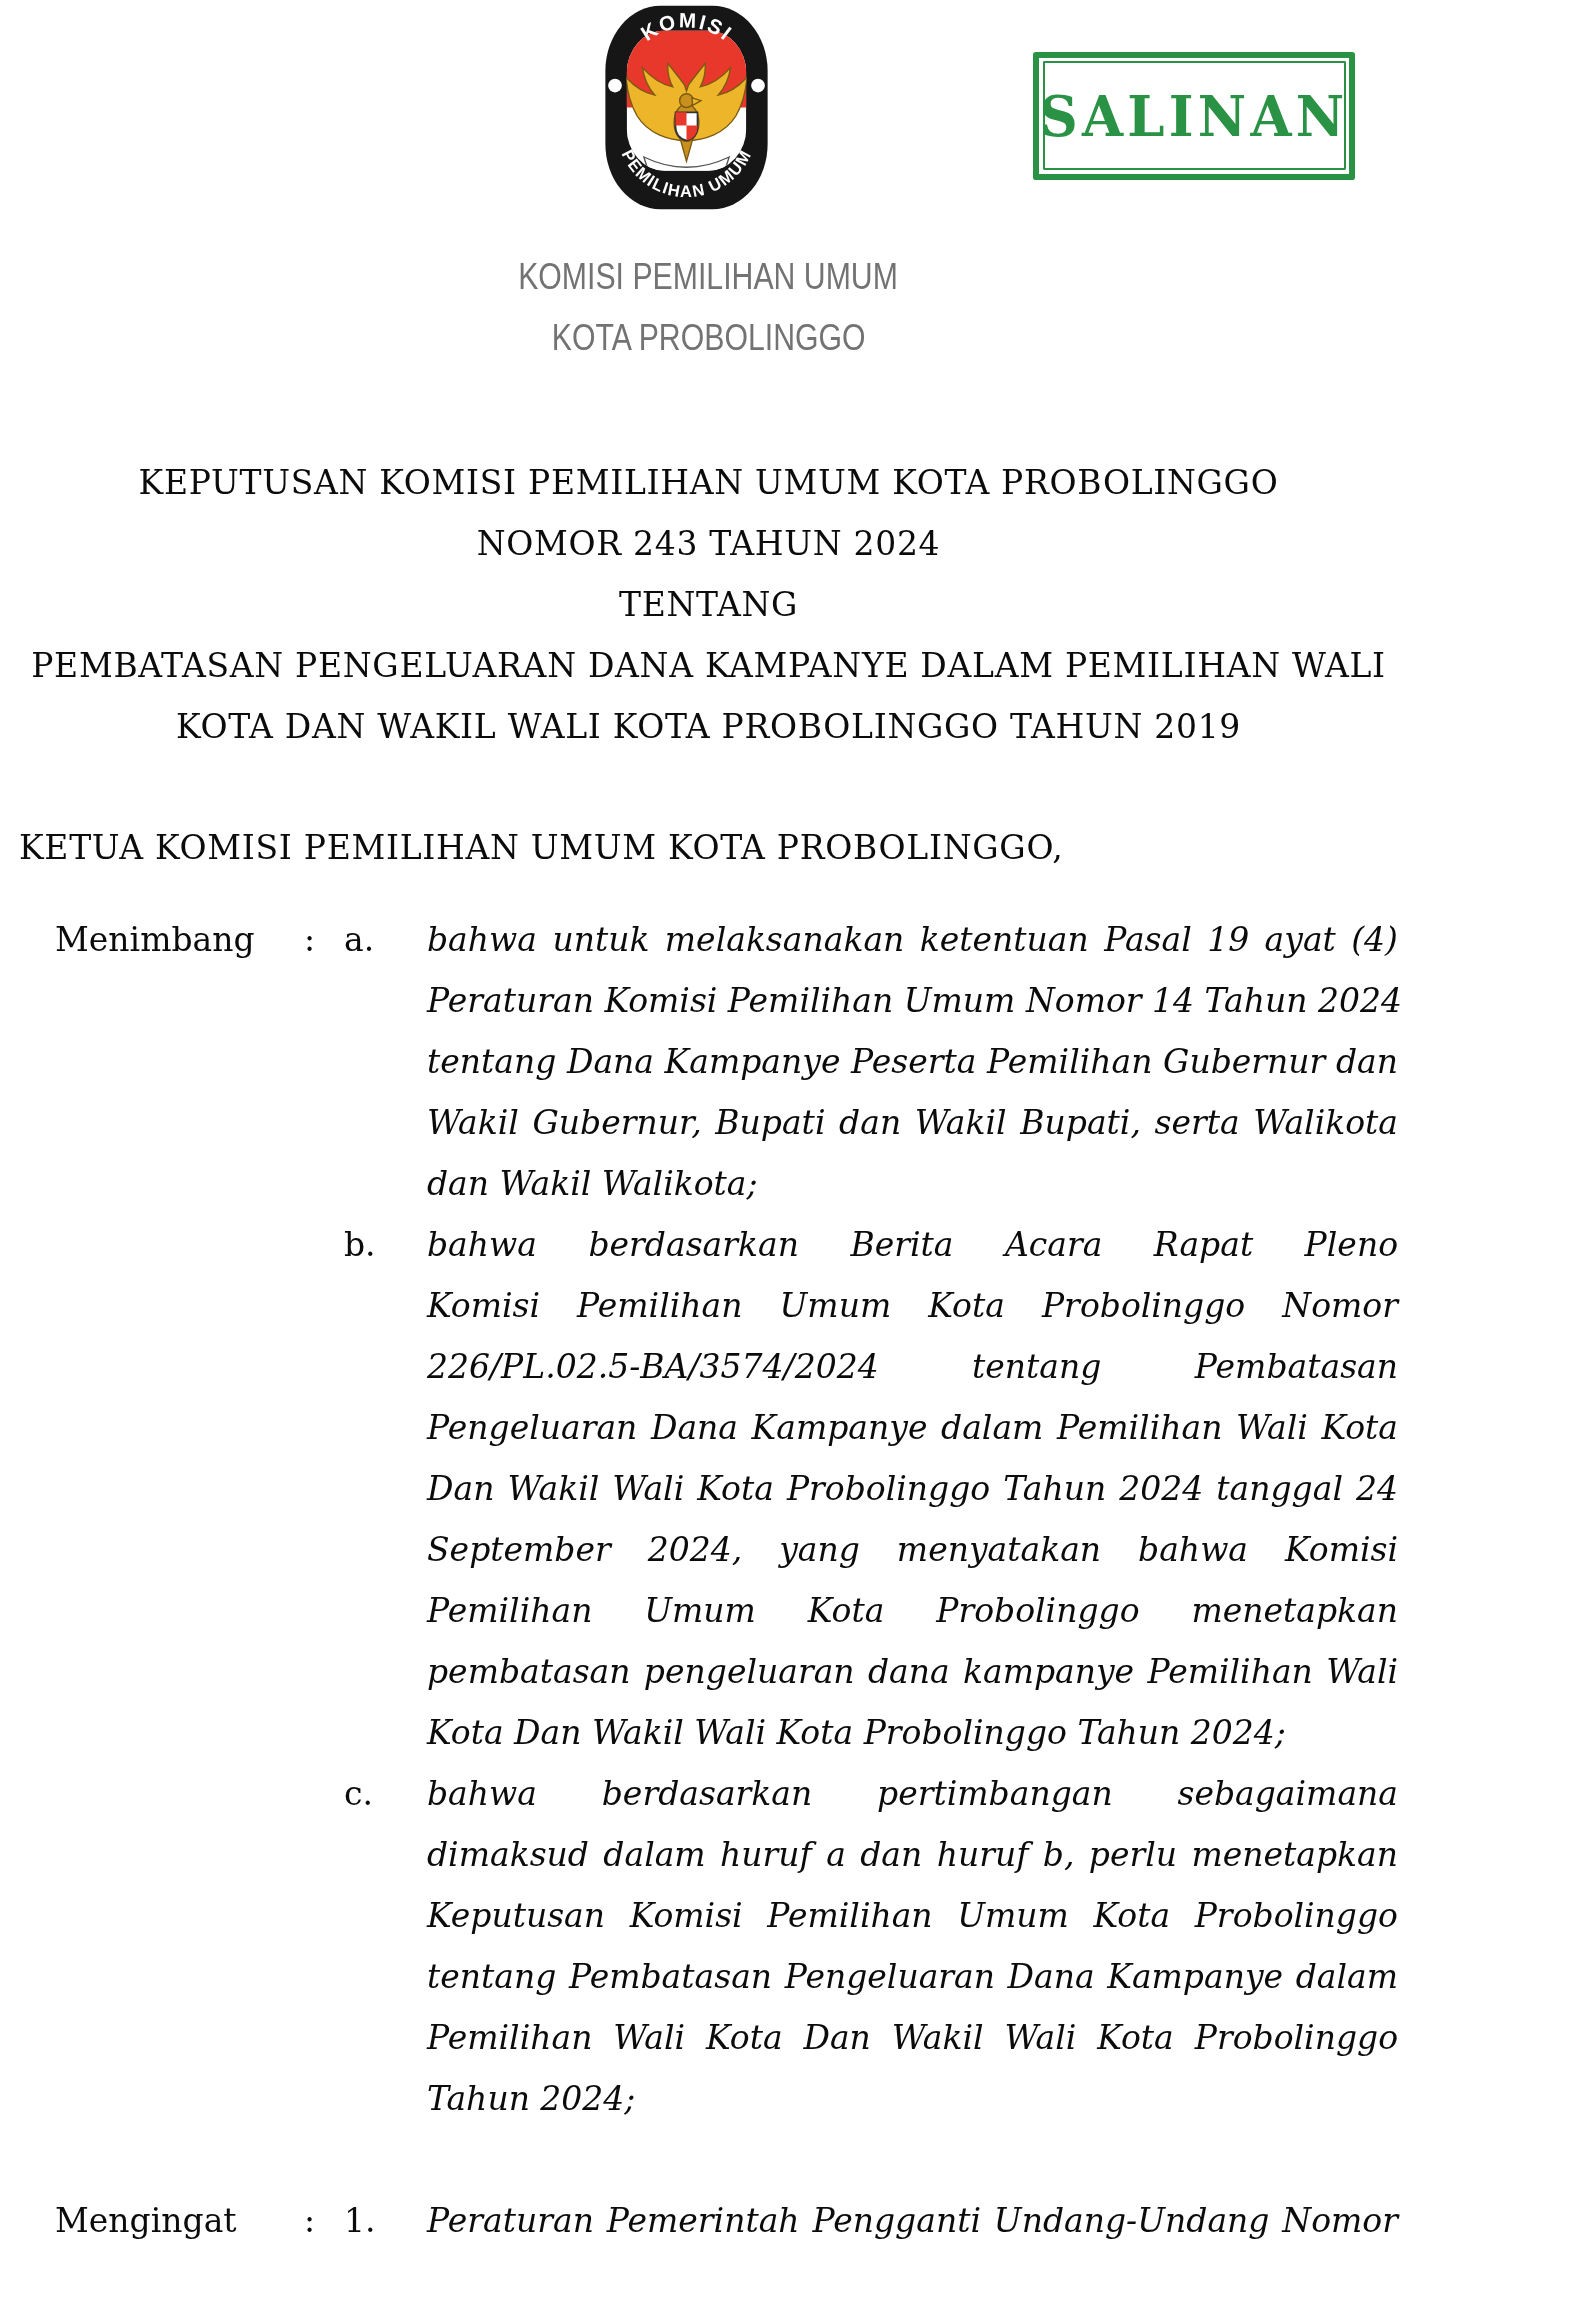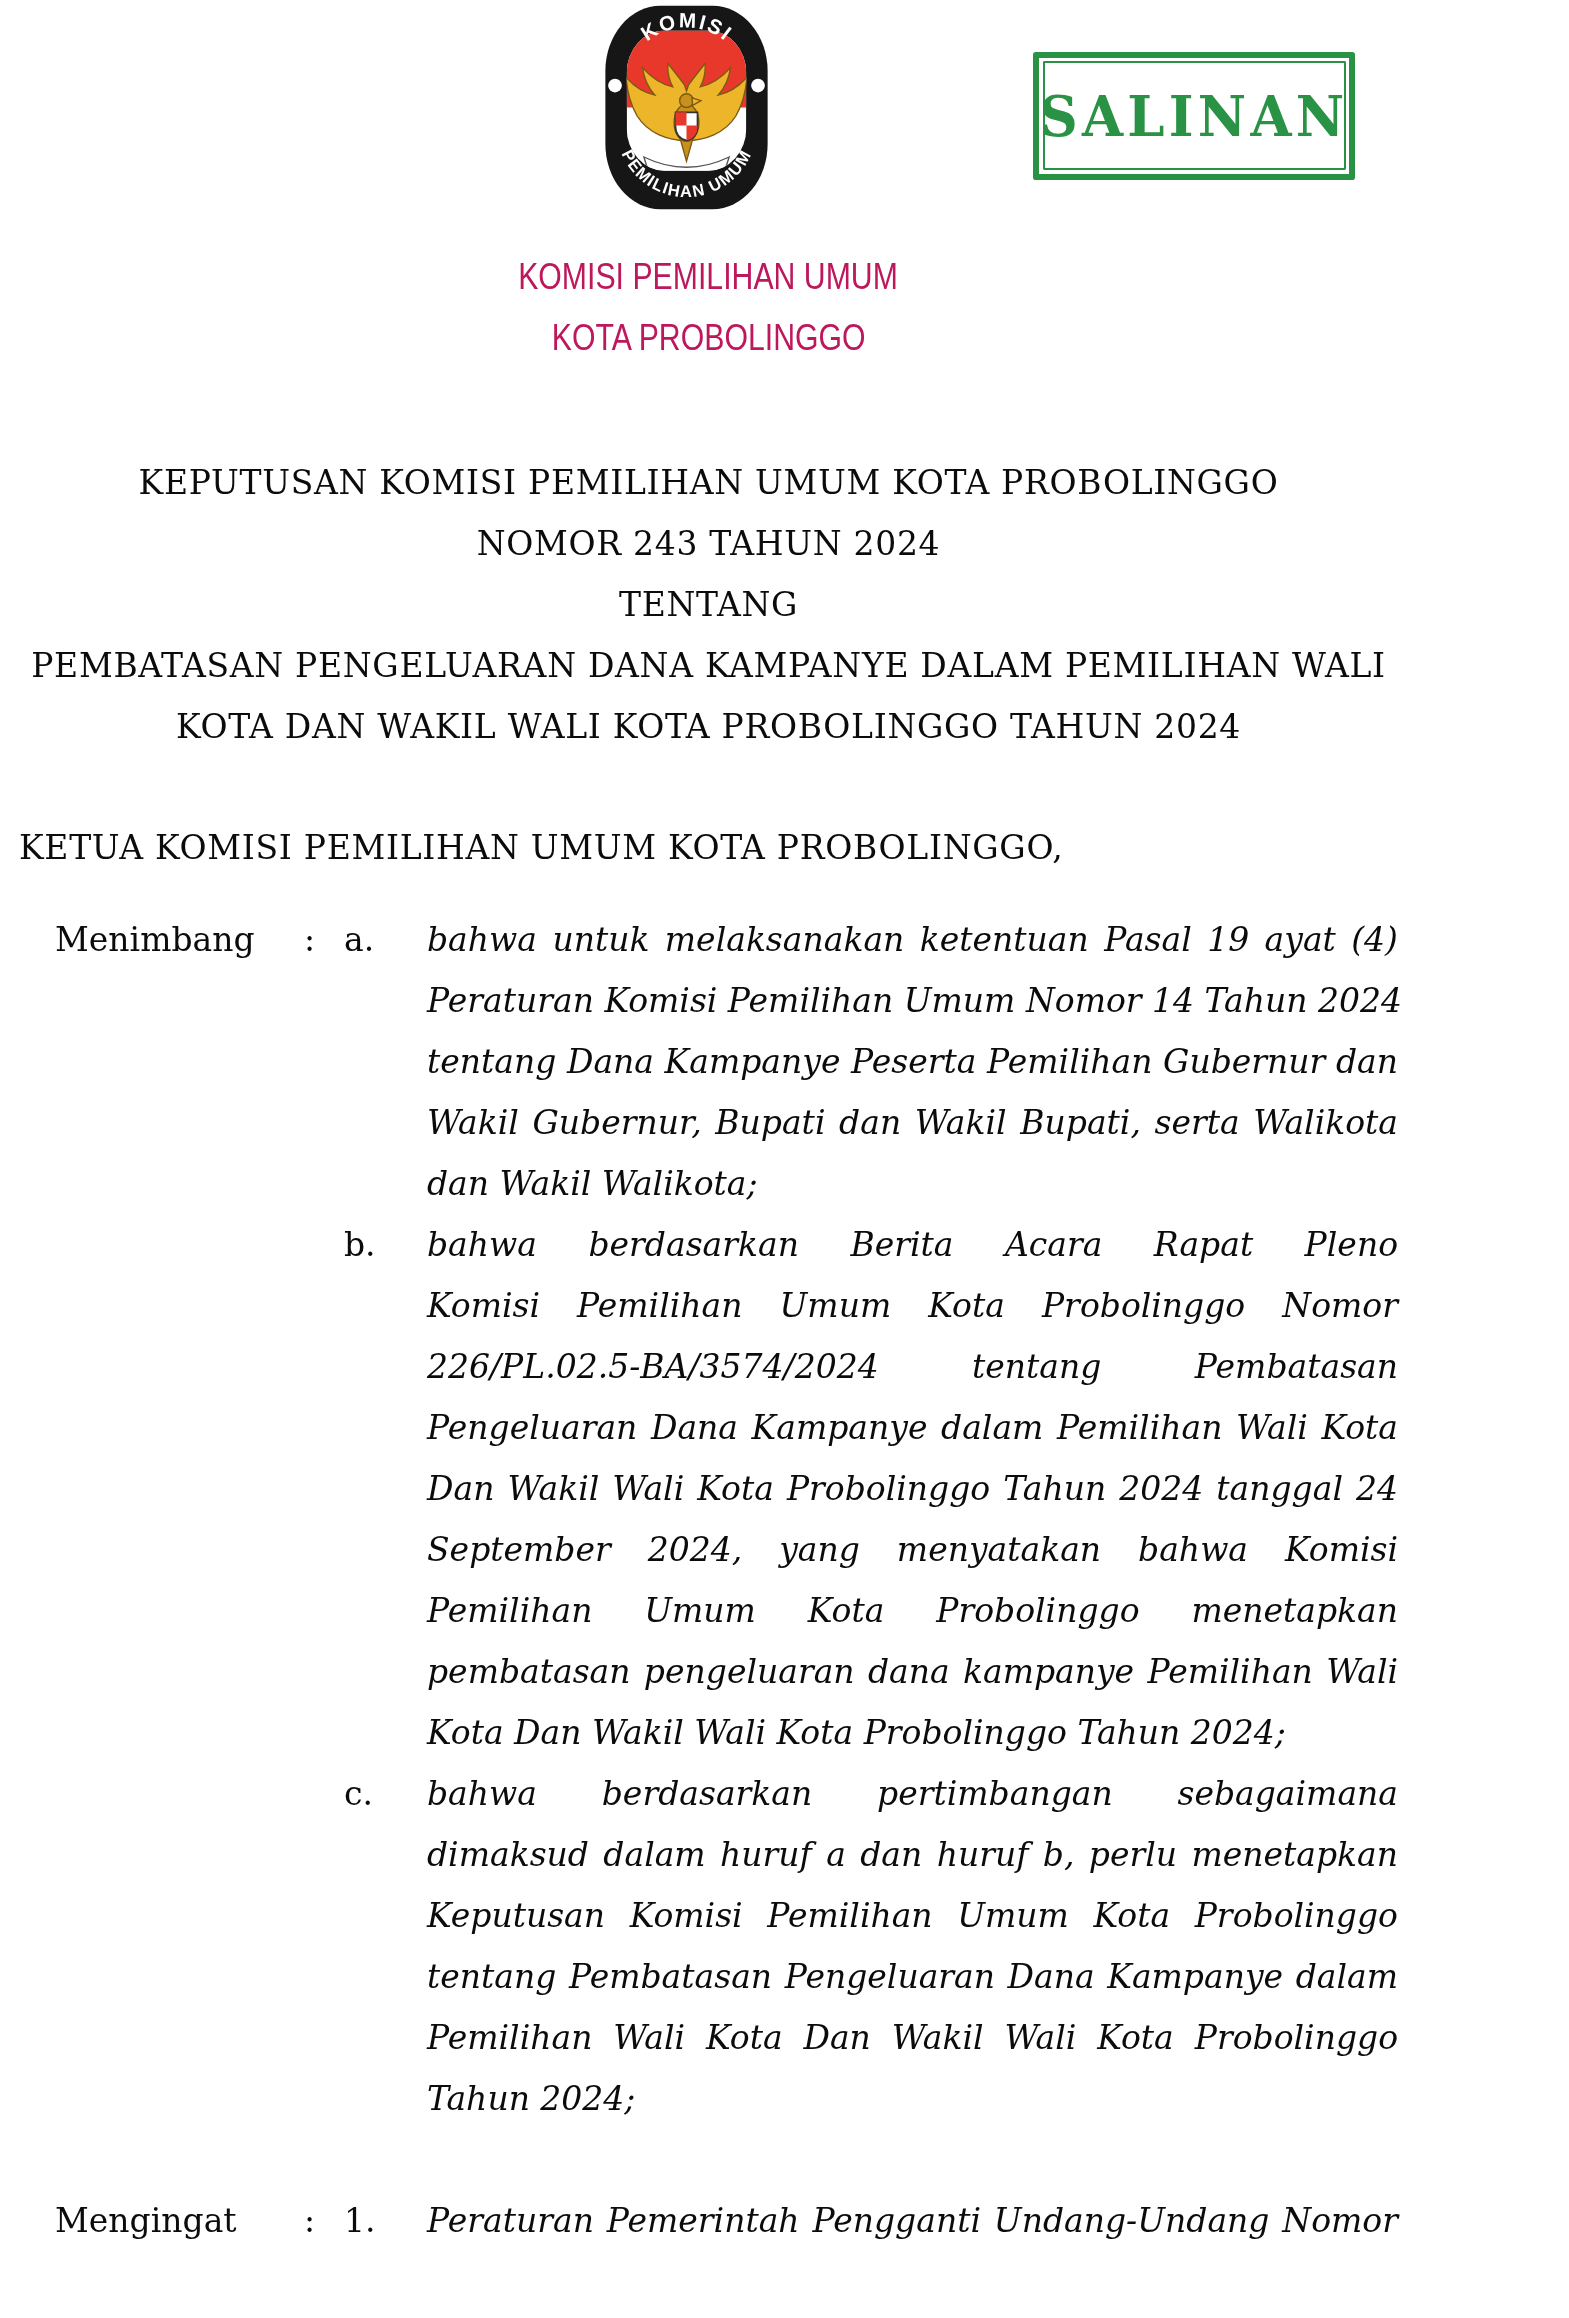--- a/index.html
+++ b/index.html
@@ -66,21 +66,21 @@
     transform: scaleY(1.04);
   }
 
   
   .org-block {
     margin-top: 32px;
     text-align: center;
     font-family: "Liberation Sans", sans-serif;
     font-size: 36px;
     line-height: 61px;
-    color: #be185d;
+    color: #737373;
   }
   .condensed {
     display: inline-block;
     transform: scaleX(0.84);
     transform-origin: center;
     white-space: nowrap;
   }
 
   
   .title-block {
@@ -171,21 +171,21 @@
   <div class="org-block">
     <div><span class="condensed">KOMISI PEMILIHAN UMUM</span></div>
     <div><span class="condensed">KOTA PROBOLINGGO</span></div>
   </div>
 
   <div class="title-block" id="titleBlock">
       <div>KEPUTUSAN KOMISI PEMILIHAN UMUM KOTA PROBOLINGGO</div>
       <div>NOMOR 243 TAHUN 2024</div>
       <div>TENTANG</div>
       <div>PEMBATASAN PENGELUARAN DANA KAMPANYE DALAM PEMILIHAN WALI</div>
-      <div>KOTA DAN WAKIL WALI KOTA PROBOLINGGO TAHUN 2024</div>
+      <div>KOTA DAN WAKIL WALI KOTA PROBOLINGGO TAHUN 2019</div>
     </div>
 
   <div class="salutation">KETUA KOMISI PEMILIHAN UMUM KOTA PROBOLINGGO,</div>
 
   <section class="clause clause-first-gap" id="menimbangSection">
       <div class="clause-row">
         <div class="clause-label">Menimbang</div>
         <div class="clause-colon">:</div>
         <div class="clause-marker">a.</div>
         <div class="clause-text">

